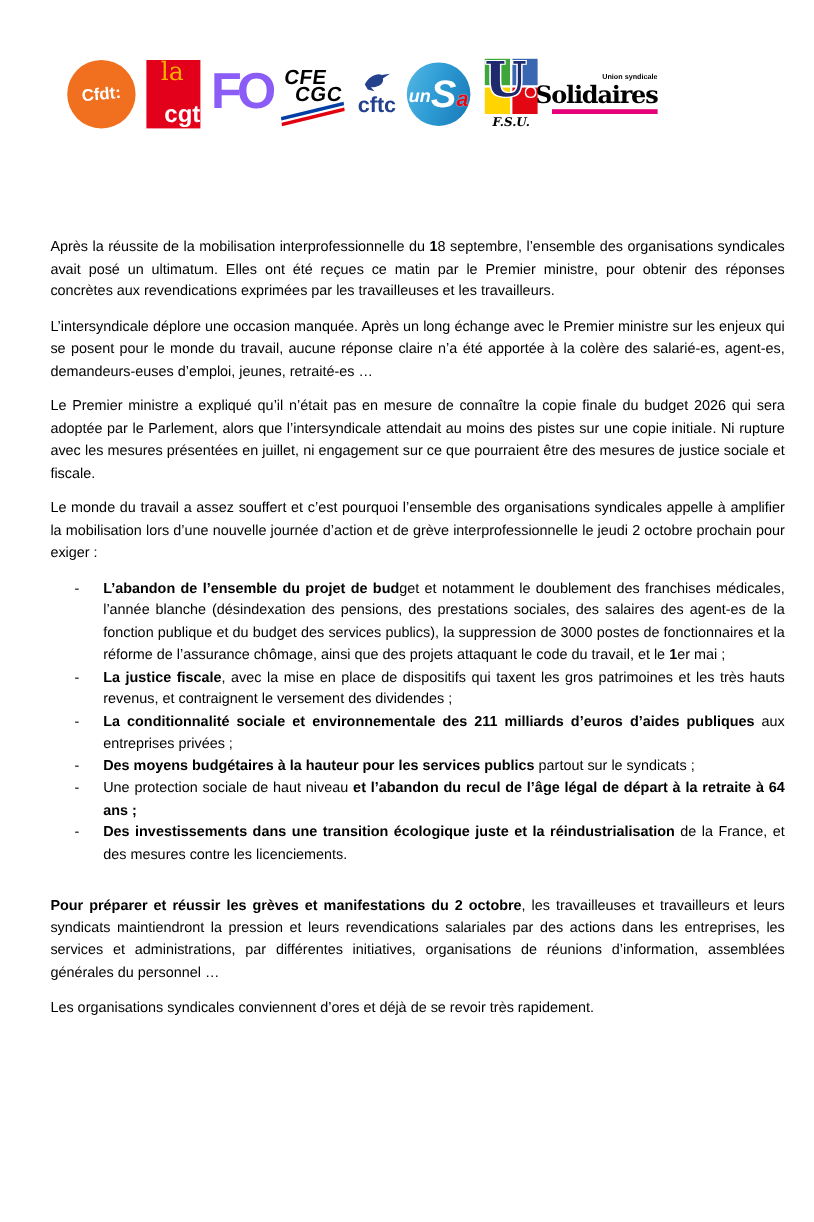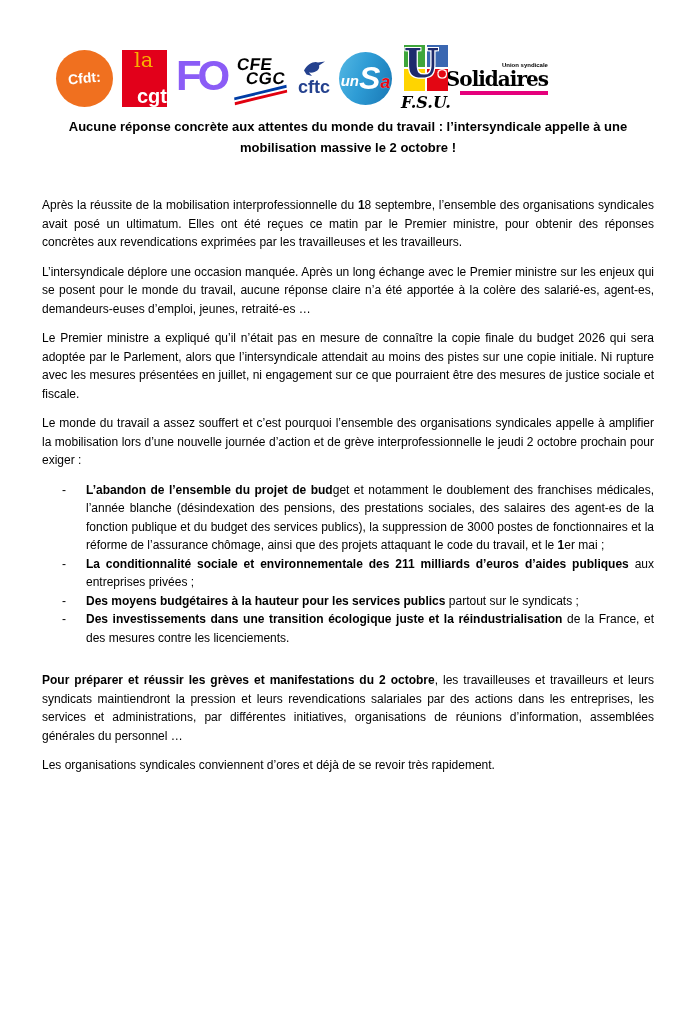--- a/index.html
+++ b/index.html
@@ -50,21 +50,21 @@
   .q{position:absolute;width:21px;height:22px;}
   .q.g{left:0;top:0;background:#3FA63B;}
   .q.b{right:0;top:0;background:#3A67B1;}
   .q.y{left:0;bottom:0;background:#FFD400;}
   .q.r{right:0;bottom:0;background:#E30613;}
   .fsu-u{position:absolute;left:0;top:-8px;width:100%;text-align:center;
          font-family:"DejaVu Serif",serif;font-weight:bold;font-size:40px;
          color:#1E2A6D;line-height:52px;
          text-shadow:-1px -1px 0 #fff,1px -1px 0 #fff,-1px 1px 0 #fff,1px 1px 0 #fff;}
   .fsu-dot{color:#E30613;}
-  .fsu-label{font-family:"DejaVu Serif",serif;font-style:italic;font-size:16px;
+  .fsu-label{font-family:"DejaVu Serif",serif;font-style:italic;font-size:10px;
              margin-top:2px;font-weight:bold;}
 
   .solidaires{flex-direction:column;align-items:flex-end;width:88px;}
   .soli-sub{font-size:6px;line-height:7px;font-weight:bold;text-align:right;}
   .soli-text{font-family:"DejaVu Serif",serif;font-weight:bold;font-size:20px;
              line-height:21px;letter-spacing:-1px;}
   .soli-bar{display:block;width:88px;height:4px;background:#E5007C;margin-top:1px;}
 
   
   .title{position:absolute;top:116px;left:42px;width:612px;margin:0;
@@ -128,38 +128,36 @@
       </div>
       <span class="fsu-label">F.S.U.</span>
     </div>
     <div class="logo solidaires">
       <span class="soli-sub">Union syndicale</span>
       <span class="soli-text">Solidaires</span>
       <span class="soli-bar"></span>
     </div>
   </div>
 
-  <h1 class="title">
-    <span class="tl">Aucune réponse concrète aux attentes du monde du travail : l’intersyndicale appelle à une</span>
-    <span class="tl">mobilisation massive le 2 octobre !</span>
-  </h1>
 
   <div class="content">
     <p><span>Après la réussite de la mobilisation interprofessionnelle du </span><b>1</b><span>8 septembre, l’ensemble des organisations syndicales avait posé un ultimatum. Elles ont été reçues ce matin par le Premier ministre, pour obtenir des réponses concrètes aux revendications exprimées par les travailleuses et les travailleurs.</span></p>
 
     <p><span>L’intersyndicale déplore une occasion manquée. Après un long échange avec le Premier ministre sur les enjeux qui se posent pour le monde du travail, aucune réponse claire n’a été apportée à la colère des salarié-es, agent-es, demandeurs-euses d’emploi, jeunes, retraité-es …</span></p>
 
     <p><span>Le Premier ministre a expliqué qu’il n’était pas en mesure de connaître la copie finale du budget 2026 qui sera adoptée par le Parlement, alors que l’intersyndicale attendait au moins des pistes sur une copie initiale. Ni rupture avec les mesures présentées en juillet, ni engagement sur ce que pourraient être des mesures de justice sociale et fiscale.</span></p>
 
     <p><span>Le monde du travail a assez souffert et c’est pourquoi l’ensemble des organisations syndicales appelle à amplifier la mobilisation lors d’une nouvelle journée d’action et de grève interprofessionnelle le jeudi 2 octobre prochain pour exiger :</span></p>
 
     <ul class="demands">
       <li><b>L’abandon de l’ensemble du projet de bud</b><span>get et notamment le doublement des franchises médicales, l’année blanche (désindexation des pensions, des prestations sociales, des salaires des agent-es de la fonction publique et du budget des services publics), la suppression de 3000 postes de fonctionnaires et la réforme de l’assurance chômage, ainsi que des projets attaquant le code du travail, et le </span><b>1</b><span>er mai ;</span></li>
+      <li><b>La justice fiscale</b><span>, avec la mise en place de dispositifs qui taxent les gros patrimoines et les très hauts revenus, et contraignent le versement des dividendes ;</span></li>
       <li><b>La conditionnalité sociale et environnementale des 211 milliards d’euros d’aides publiques</b><span> aux entreprises privées ;</span></li>
       <li><b>Des moyens budgétaires à la hauteur pour les services publics</b><span> partout sur le syndicats ;</span></li>
+      <li><span> Une protection sociale de haut niveau </span><b>et l’abandon du recul de l’âge légal de départ à la retraite à 64 ans ;</b></li>
       <li><b>Des investissements dans une transition écologique juste et la réindustrialisation</b><span> de la France, et des mesures contre les licenciements.</span></li>
     </ul>
 
     <p><b>Pour préparer et réussir les grèves et manifestations du 2 octobre</b><span>, les travailleuses et travailleurs et leurs syndicats maintiendront la pression et leurs revendications salariales par des actions dans les entreprises, les services et administrations, par différentes initiatives, organisations de réunions d’information, assemblées générales du personnel …</span></p>
 
     <p><span>Les organisations syndicales conviennent d’ores et déjà de se revoir très rapidement.</span></p>
 
   </div>
 
 </div>

